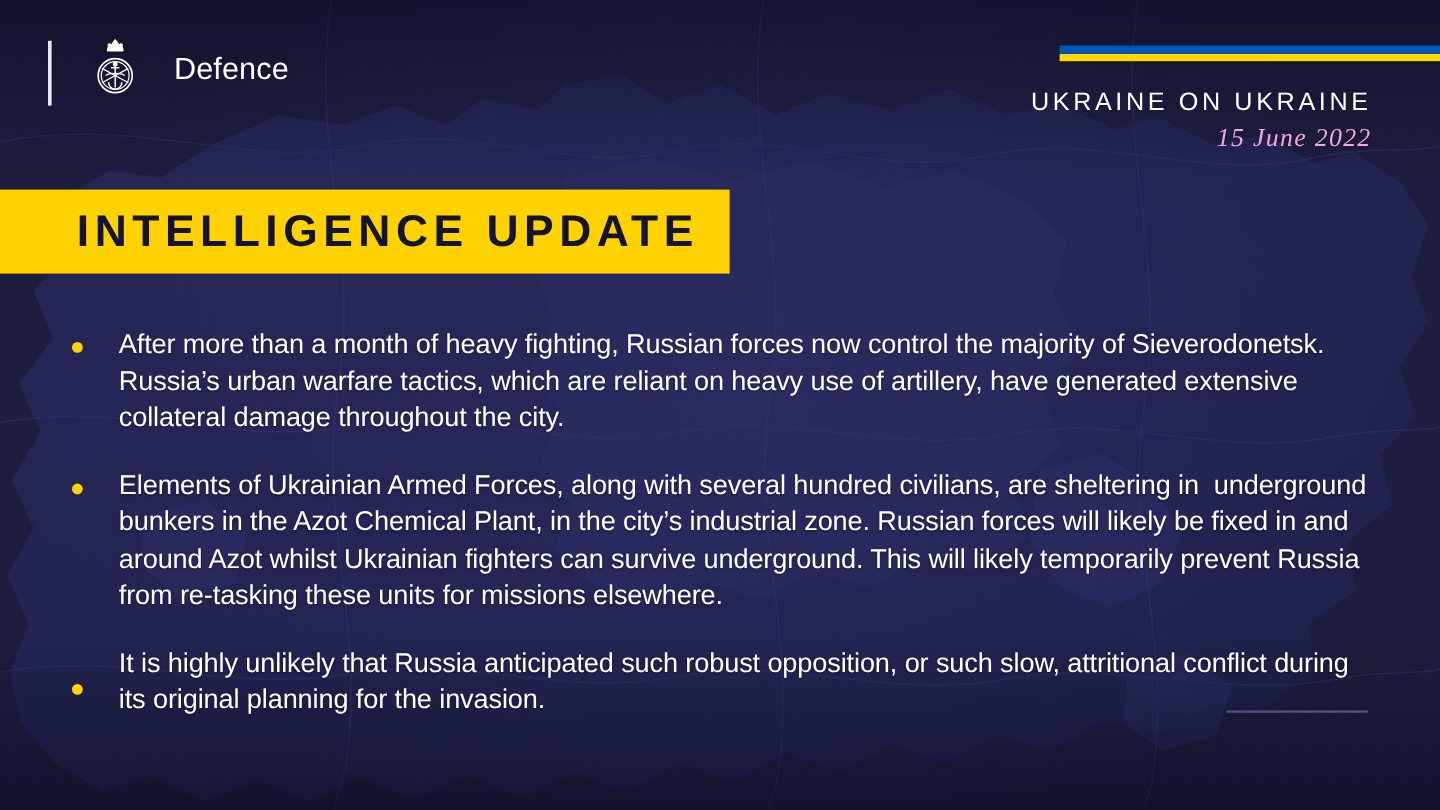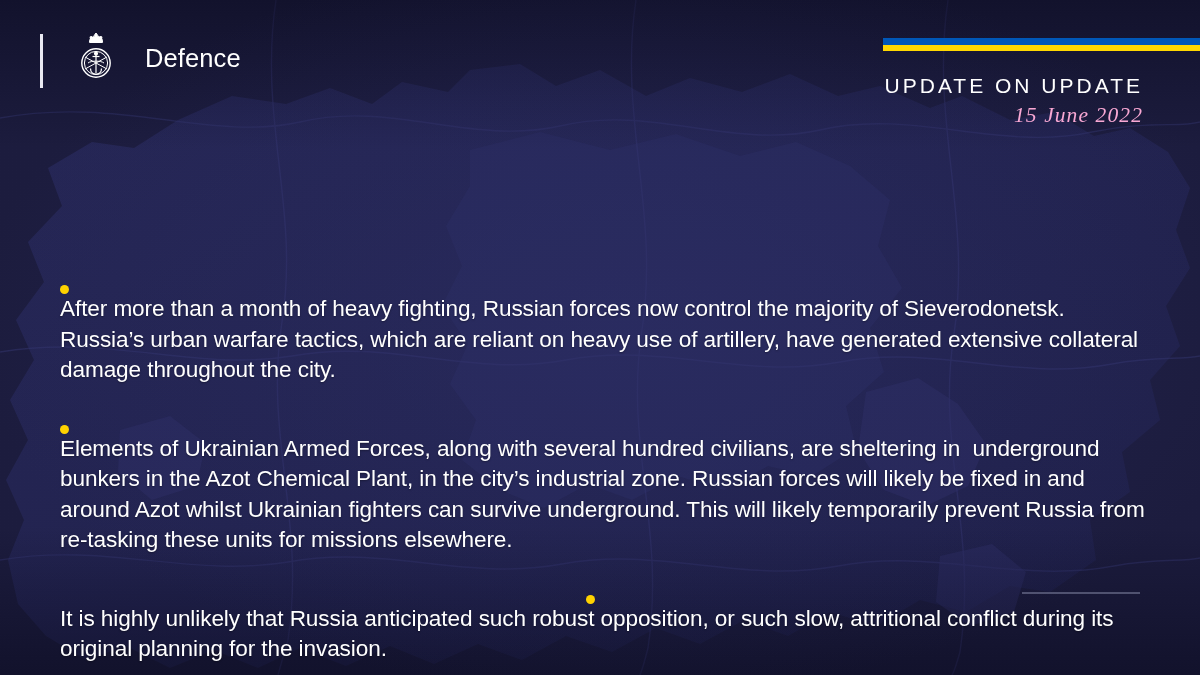--- a/index.html
+++ b/index.html
@@ -108,21 +108,20 @@
   }
 
   
   .bullets {
     position:absolute; left:60px; top:272px;
     width:1090px;
   }
   .bullet-row {
     display:flex;
     margin-bottom:26px;
-    flex-direction:column;
   }
   .bullet-row:last-child { margin-bottom:0;align-items:center; }
   .dot {
     flex:none;
     width:9px; height:9px;
     border-radius:50%;
     background:#ffd200;
     margin-top:13px;
     margin-right:30px;
   }
@@ -226,24 +225,27 @@
       <div>Defence</div>
     </div>
   </div>
 
   <div class="flag-bar">
     <div class="flag-blue"></div>
     <div class="flag-yellow"></div>
   </div>
 
   <div class="header-right">
-    <div class="update-title">UPDATE ON UPDATE</div>
+    <div class="update-title">UKRAINE ON UKRAINE</div>
     <div class="update-date">15 June 2022</div>
   </div>
 
+  <div class="banner">
+    <div class="banner-text">INTELLIGENCE UPDATE</div>
+  </div>
 
   <div class="bullets">
     <div class="bullet-row">
       <div class="dot"></div>
       <div class="bullet-text">After more than a month of heavy fighting, Russian forces now control the majority of Sieverodonetsk. Russia’s urban warfare tactics, which are reliant on heavy use of artillery, have generated extensive collateral damage throughout the city.</div>
     </div>
     <div class="bullet-row">
       <div class="dot"></div>
       <div class="bullet-text">Elements of Ukrainian Armed Forces, along with several hundred civilians, are sheltering in  underground bunkers in the Azot Chemical Plant, in the city’s industrial zone. Russian forces will likely be fixed in and around Azot whilst Ukrainian fighters can survive underground. This will likely temporarily prevent Russia from re-tasking these units for missions elsewhere.</div>
     </div>

